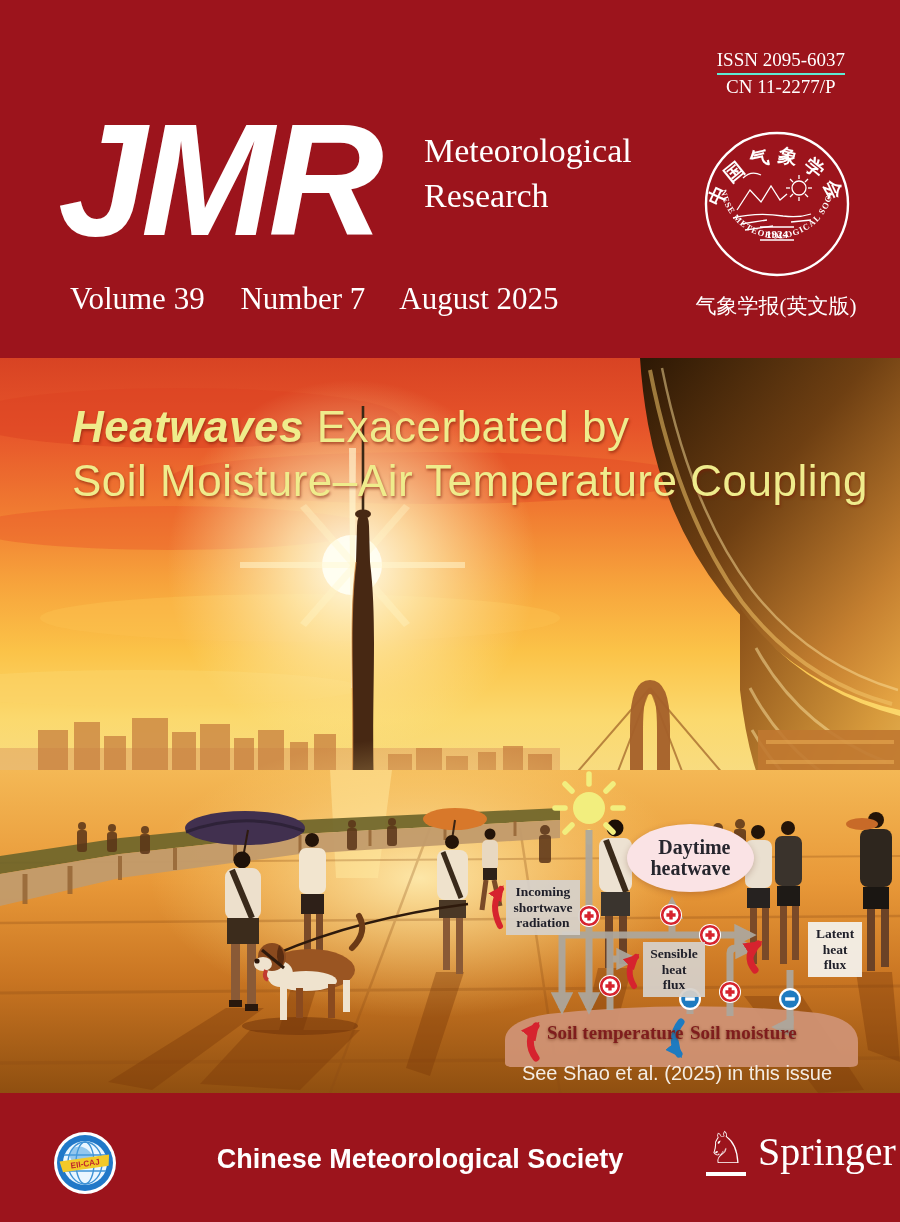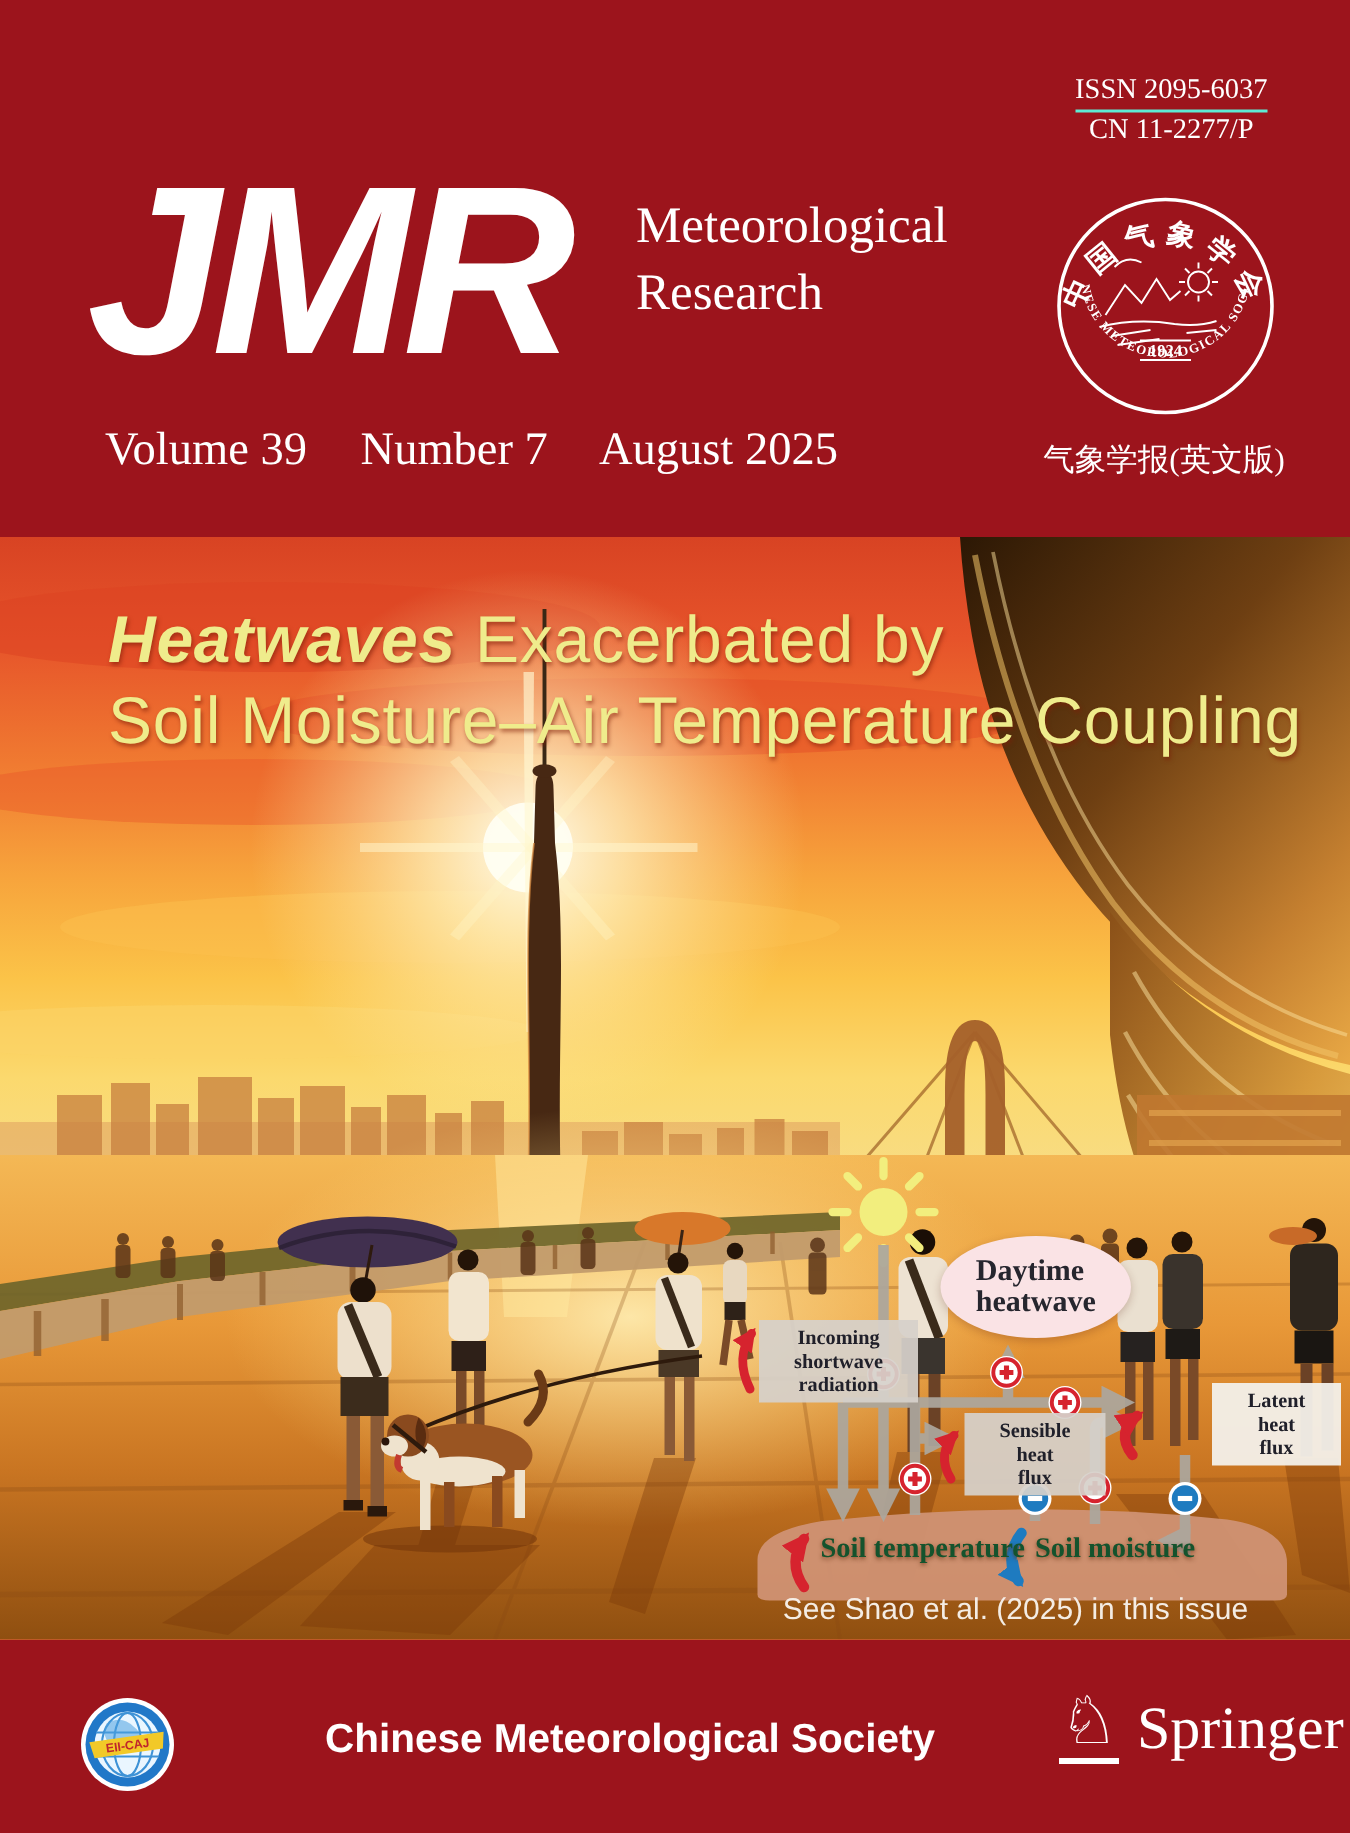--- a/index.html
+++ b/index.html
@@ -30,30 +30,30 @@
   
   .photo{position:absolute;left:0;top:358px;width:900px;height:735px;overflow:hidden;background:#F2A238;}
   .photo svg.scene,.photo svg.diagram{position:absolute;left:0;top:0;width:900px;height:735px;}
 
   .cover-title{position:absolute;left:72px;top:42px;color:var(--title_yellow);
     font-size:44px;line-height:54px;letter-spacing:.5px;white-space:nowrap;
     text-shadow:1px 2px 3px rgba(125,30,8,.6);}
   .cover-title .emph{font-weight:700;font-style:italic;}
 
   .bubble{position:absolute;left:627px;top:466px;width:127px;height:68px;border-radius:50%;
-    background:var(--bubble);display:flex;align-items:center;justify-content:center;text-align:left;
+    background:var(--bubble);display:flex;align-items:center;justify-content:center;text-align:right;
     font-family:"Liberation Serif",serif;font-weight:700;font-size:20px;line-height:1.05;color:#26262E;
     white-space:pre-line;box-shadow:0 2px 6px rgba(90,30,20,.25);}
   .dbox{position:absolute;background:rgba(214,209,202,.93);color:#20202A;text-align:center;
     font-family:"Liberation Serif",serif;font-weight:700;font-size:13.5px;line-height:1.15;
-    padding:4px 19px;white-space:pre-line;}
+    padding:4px 3px;white-space:pre-line;}
   .dbox.incoming{left:506px;top:522px;width:68px;}
   .dbox.sensible{left:643px;top:584px;width:56px;}
   .dbox.latent{left:764px;top:564px;width:48px;background:rgba(243,240,234,.95);margin-left:44px;}
-  .soil-label{position:absolute;color:#14532d;font-family:"Liberation Serif",serif;font-weight:700;
+  .soil-label{position:absolute;color:#7f1d1d;font-family:"Liberation Serif",serif;font-weight:700;
     font-size:19px;text-shadow:0 1px 3px rgba(90,40,10,.65);white-space:nowrap;}
   .soil-label.temp{left:547px;top:664px;}
   .soil-label.moist{left:690px;top:664px;}
   .caption{position:absolute;left:462px;top:704px;width:430px;text-align:center;
     color:rgba(248,243,236,.96);font-size:20px;}
 
   
   .footer-society{position:absolute;left:160px;top:1144px;width:520px;text-align:center;
     color:#fff;font-weight:700;font-size:27px;}
   .caj-logo{position:absolute;left:53px;top:1131px;width:64px;height:64px;}

